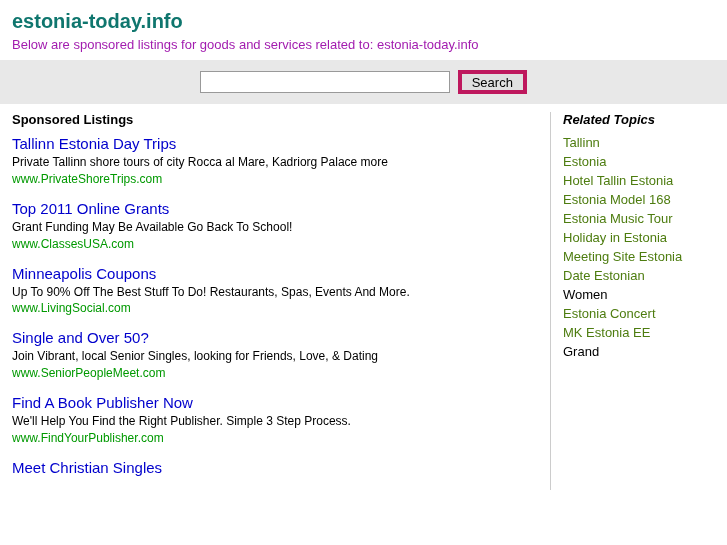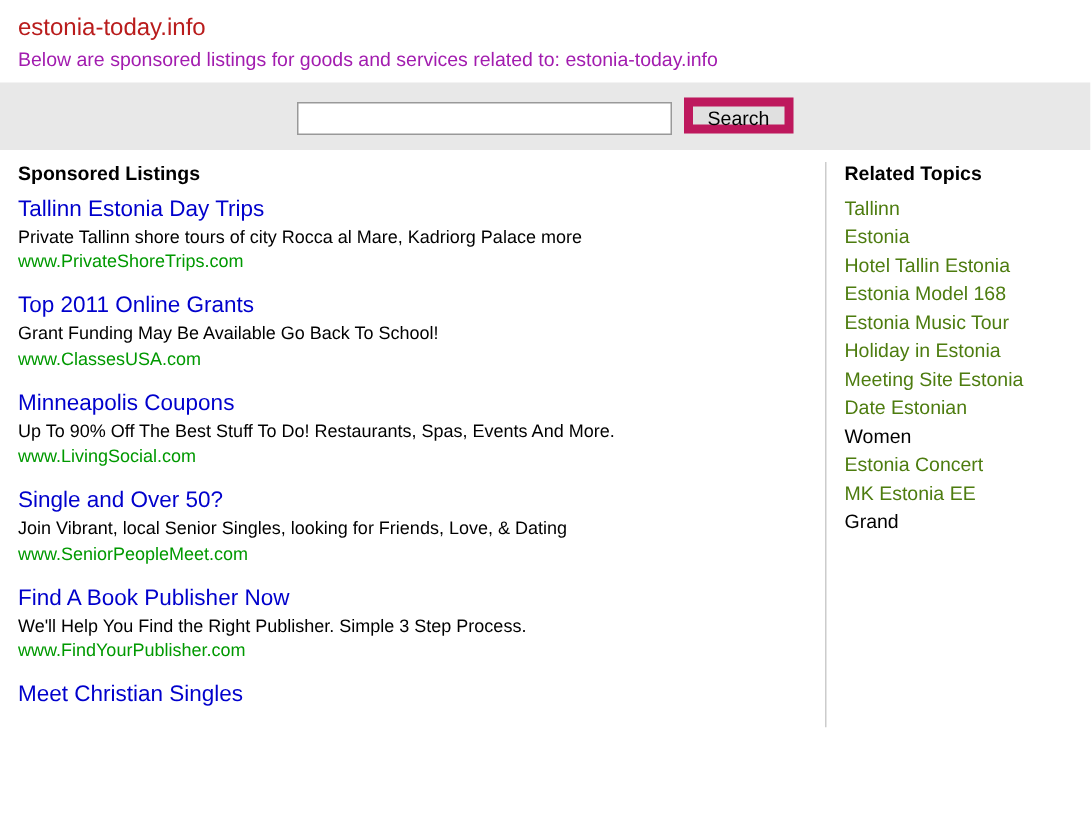--- a/index.html
+++ b/index.html
@@ -3,24 +3,24 @@
   <meta charset="utf-8">
   <style>
     * { margin: 0; padding: 0; box-sizing: border-box; }
     body {
       font-family: Arial, sans-serif;
       font-size: 13px;
       background: #fff;
       color: #000;
     }
     #page-title {
-      font-size: 16px;
-      font-weight: normal;
+      font-size: 20px;
+      font-weight: bold;
       padding: 10px 12px 4px 12px;
-      color: #b91c1c;
+      color: #0f766e;
     }
     #subtitle {
       font-size: 13px;
       color: #a21caf;
       padding: 0 12px 8px 12px;
     }
     #search-bar {
       background: #e8e8e8;
       padding: 10px;
       text-align: center;
@@ -30,21 +30,21 @@
       width: 250px;
       height: 22px;
       border: 1px solid #999;
       padding: 2px 4px;
       font-size: 13px;
     }
     #search-bar button {
       height: 24px;
       padding: 0 10px;
       margin-left: 4px;
-      border: 6px solid #be185d;
+      border: 4px solid #be185d;
       background: #e0e0e0;
       cursor: pointer;
       font-size: 13px;
     }
     #main-layout {
       display: flex;
       padding: 0 12px;
     }
     #left-column {
       flex: 1;
@@ -78,20 +78,21 @@
     .listing-url {
       font-size: 12px;
       color: #090;
       margin-top: 1px;
     }
     .related-header {
       font-weight: bold;
       font-size: 13px;
       margin-bottom: 8px;
       color: #000;
+      font-style: italic;
     }
     .related-link {
       display: block;
       font-size: 13px;
       color: #4d7c0f;
       text-decoration: none;
       margin-bottom: 4px;
     }
     .related-plain {
       display: block;

